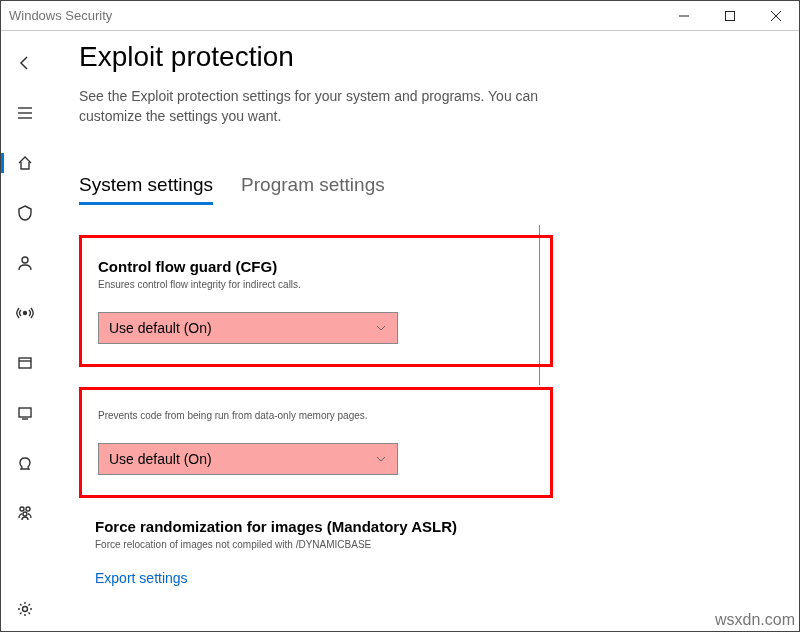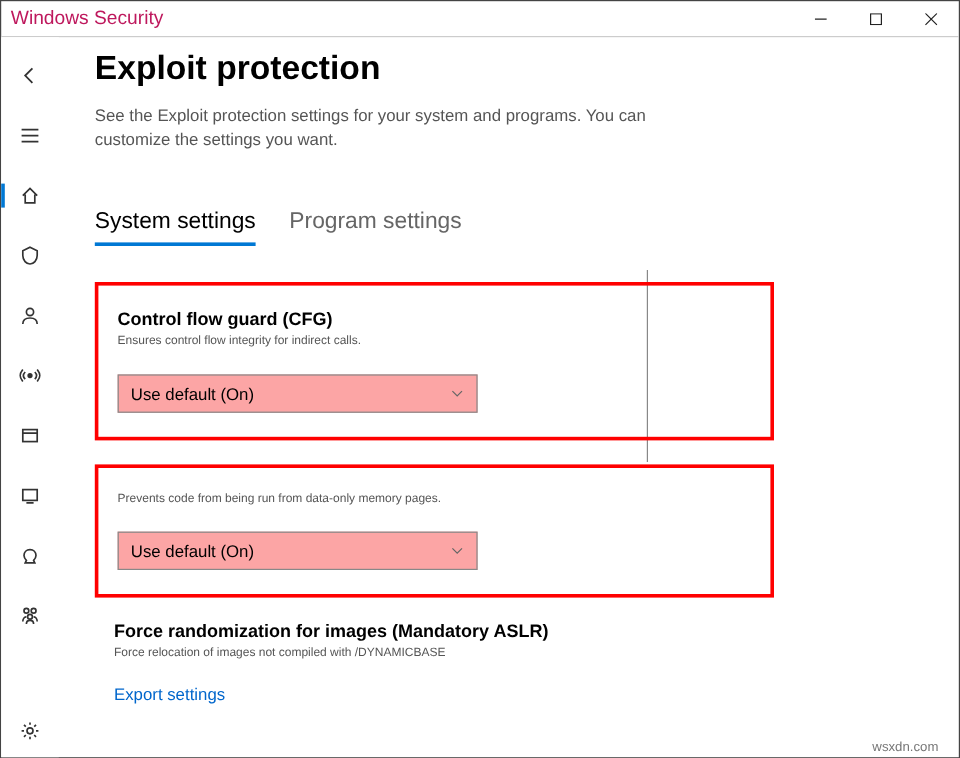--- a/index.html
+++ b/index.html
@@ -1,55 +1,55 @@
 <!DOCTYPE html>
 <html><head>
   <meta charset="utf-8">
   <style>
     * { box-sizing: border-box; margin: 0; padding: 0; }
     body { font-family: 'Segoe UI', Tahoma, sans-serif; background: #fff; width: 800px; height: 632px; overflow: hidden; position: relative; }
     .outer-border { position: absolute; inset: 0; border: 1px solid #444; background: #fff; }
     
     .titlebar { height: 30px; display: flex; align-items: center; border-bottom: 1px solid #ccc; }
-    .titlebar-title { font-size: 16px; padding-left: 8px; color: #be185d; flex: 1; }
+    .titlebar-title { font-size: 13px; padding-left: 8px; color: #737373; flex: 1; }
     .winbtns { display: flex; height: 100%; }
     .winbtn { width: 46px; display: flex; align-items: center; justify-content: center; font-size: 12px; color: #222; cursor: default; }
     .winbtn svg { stroke: #222; }
     
     .body-area { position: absolute; top: 30px; bottom: 0; left: 0; right: 0; display: flex; }
     .sidebar { width: 48px; background: #fff; display: flex; flex-direction: column; align-items: center; padding-top: 20px; gap: 26px; }
     .sidebar-item { width: 48px; height: 24px; display: flex; align-items: center; justify-content: center; position: relative; }
     .sidebar-item.active::before { content: ''; position: absolute; left: 0; top: 2px; bottom: 2px; width: 3px; background: #0078d4; }
     .sidebar-item svg { stroke: #333; fill: none; stroke-width: 1.4; }
     .sidebar .spacer { flex: 1; }
     
     .content { flex: 1; padding: 10px 30px 20px 30px; overflow: hidden; position: relative; }
-    h1 { font-size: 28px; font-weight: 700; color: #000; margin-bottom: 14px; letter-spacing: 0; }
+    h1 { font-size: 28px; font-weight: 400; color: #000; margin-bottom: 14px; letter-spacing: 0; }
     .desc { font-size: 14px; color: #555; max-width: 500px; line-height: 1.4; margin-bottom: 48px; }
     
     .tabs { display: flex; gap: 28px; margin-bottom: 30px; }
     .tab { font-size: 19px; color: #666; padding-bottom: 6px; cursor: pointer; }
     .tab.active { color: #000; border-bottom: 3px solid #0078d4; }
     
-    .settings-col { position: relative; width: 566px; }
+    .settings-col { position: relative; width: 474px; }
     .vline { position: absolute; left: 490px; top: 194px; width: 1px; height: 160px; background: #888; }
     
     .setting { position: relative; padding: 20px 16px; margin-bottom: 20px; }
     .setting.boxed { border: 3px solid #ff0000; }
     .setting h3 { font-size: 15px; font-weight: 600; color: #000; margin-bottom: 4px; }
     .setting .sub { font-size: 10px; color: #555; margin-bottom: 22px; }
     
     .dropdown { width: 300px; height: 32px; border: 1px solid #888; padding: 0 10px; display: flex; align-items: center; justify-content: space-between; font-size: 14px; background: #fca5a5; cursor: pointer; }
     .dropdown svg { stroke: #666; fill: none; }
     
     .setting.plain { padding: 0 16px; }
     
     .link { color: #0066cc; font-size: 14px; margin-top: 6px; display: block; cursor: pointer; padding-left:16px;}
     
-    .watermark { position: absolute; right: 17px; bottom: 2px; font-size: 11px; color: #777; }
+    .watermark { position: absolute; right: 4px; bottom: 2px; font-size: 16px; color: #777; }
   </style>
 </head>
 <body>
 
 <div class="outer-border">
   <div class="titlebar">
     <div class="titlebar-title">Windows Security</div>
     <div class="winbtns">
       <div class="winbtn">
           <svg width="10" height="10">

